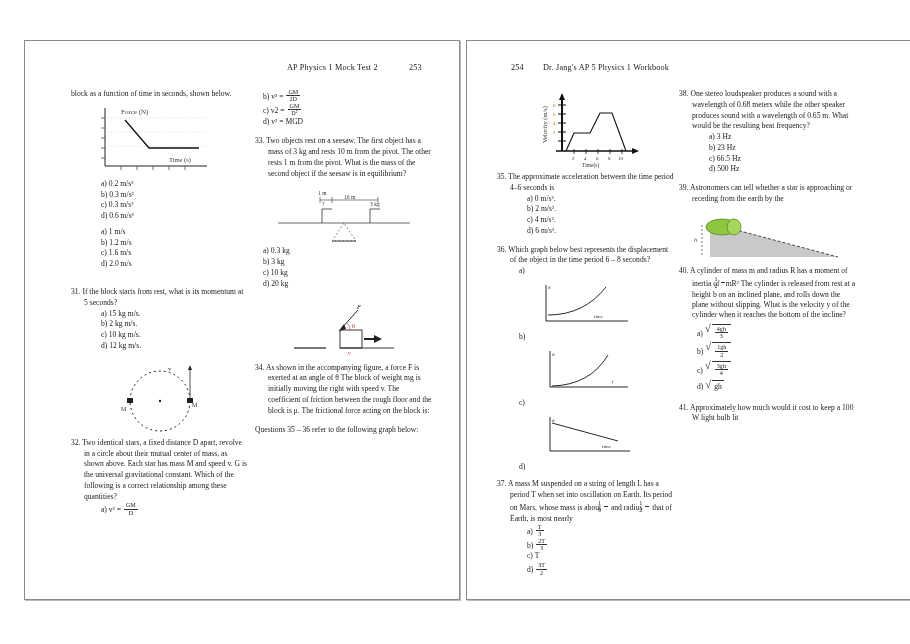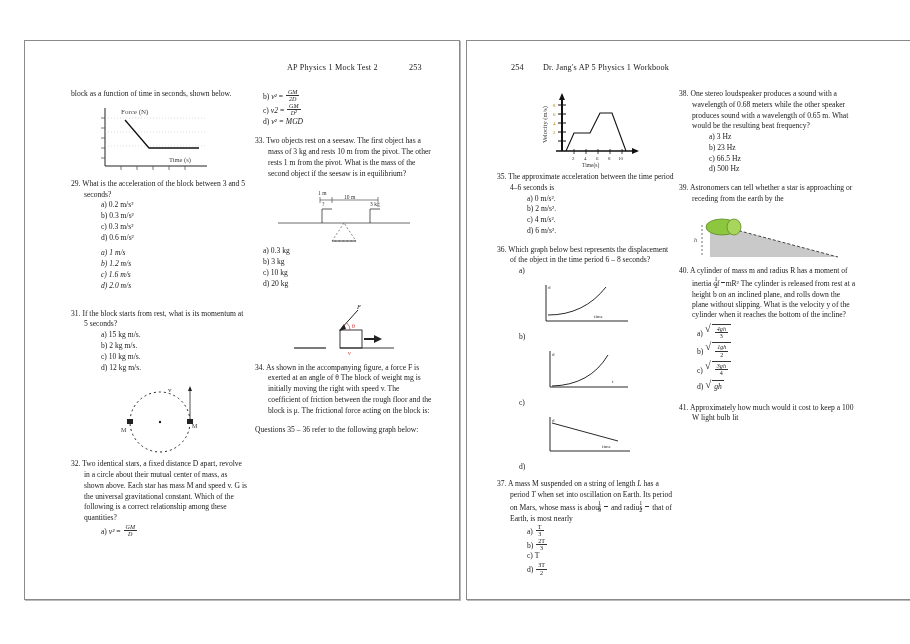--- a/index.html
+++ b/index.html
@@ -16,21 +16,21 @@
   .col{position:absolute;top:48px;width:178px;font-size:7.6px;line-height:1.42;}
   .page-left .col-a{left:46px;}
   .page-left .col-b{left:230px;}
   .page-right .col-a{left:30px;}
   .page-right .col-b{left:212px;}
   .q{margin-bottom:5px;position:relative;}
   .q-body{padding-left:13px;text-indent:-13px;text-align:left;}
   .q-num{display:inline;}
   .opts{margin:0;padding:0 0 0 30px;list-style:none;}
   .opts li{white-space:nowrap;line-height:1.42;}
-  .it{font-style:italic;}
+  .it{}
   .para{margin:0 0 4px 0;}
   .figwrap{margin:4px 0 3px 0;display:flex;justify-content:center;}
   .figwrap.left{justify-content:flex-start;padding-left:16px;}
   .frac{display:inline-block;vertical-align:-0.42em;text-align:center;font-size:.8em;line-height:1.05;margin:0 1px;}
   .frac .n{display:block;border-bottom:.6px solid #333;padding:0 2px;}
   .frac .d{display:block;padding:0 2px;}
   .sq{display:inline-block;position:relative;padding-left:7px;}
   .sq:before{content:"\221A";position:absolute;left:0;top:-1px;font-size:1.45em;line-height:1;}
   .sqbox{display:inline-block;border-top:.6px solid #333;padding:1px 2px 0 2px;}
   .tight{line-height:1.35;}
@@ -71,21 +71,20 @@
               <line x1="82" y1="62" x2="82" y2="66"></line>
             <line x1="98" y1="62" x2="98" y2="66"></line>
           </g>
           <polyline points="38,16 62,44 112,44" fill="none" stroke="#111" stroke-width="1.3"></polyline>
           <text x="34" y="10" font-family="Liberation Serif, serif" font-size="7" fill="#444">Force (N)</text>
           <text x="82" y="58" font-family="Liberation Serif, serif" font-size="6.5" fill="#444">Time (s)</text>
         </svg>
       </div>
 
       <div class="q">
-        <div class="q-body"><span class="q-num">29.</span> <span>What is the acceleration of the block between 3 and 5 seconds?</span></div>
         <ul class="opts">
           <li>a) 0.2 m/s²</li>
           <li>b) 0.3 m/s²</li>
           <li>c) 0.3 m/s²</li>
           <li>d) 0.6 m/s²</li>
         </ul>
       </div>
 
       <div class="q">
         <ul class="opts">

